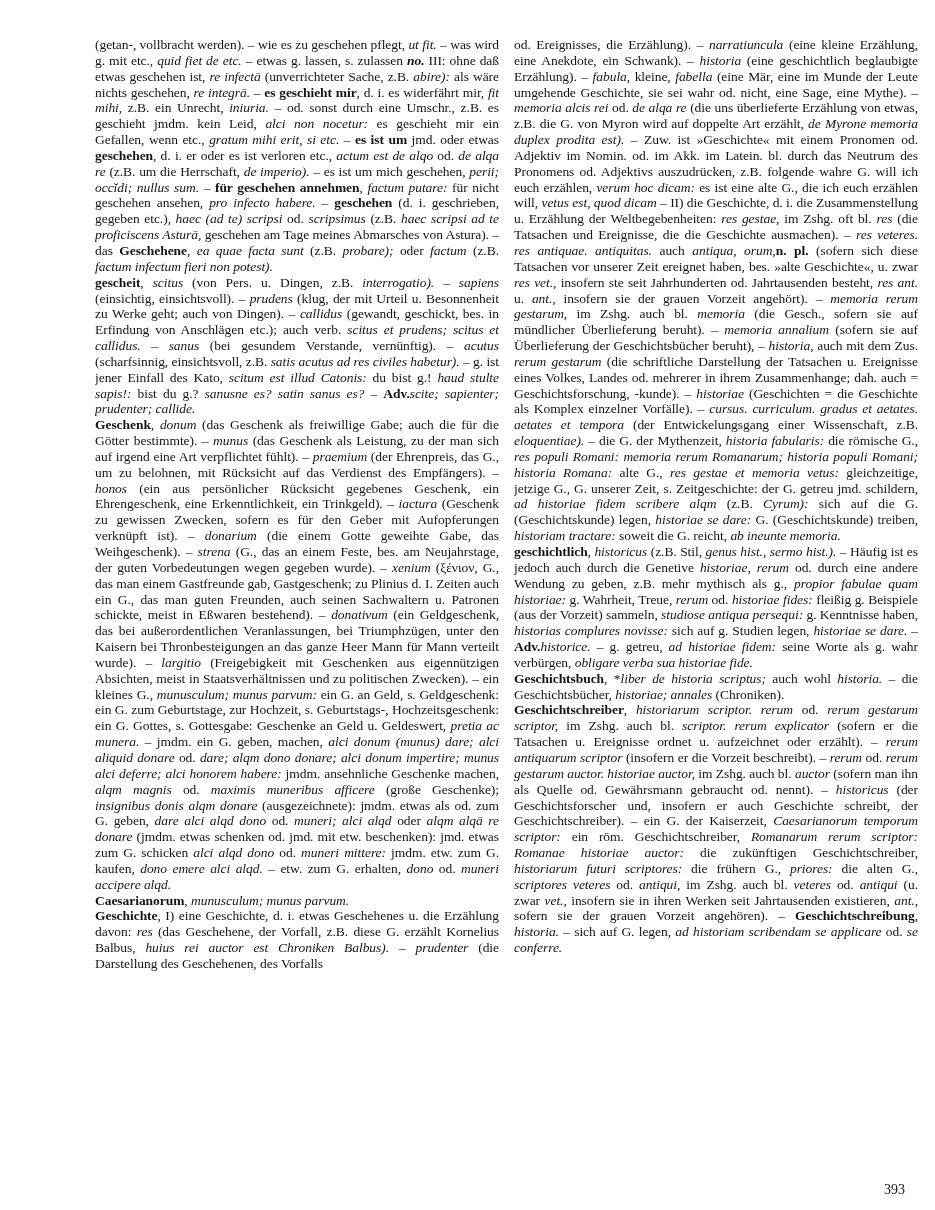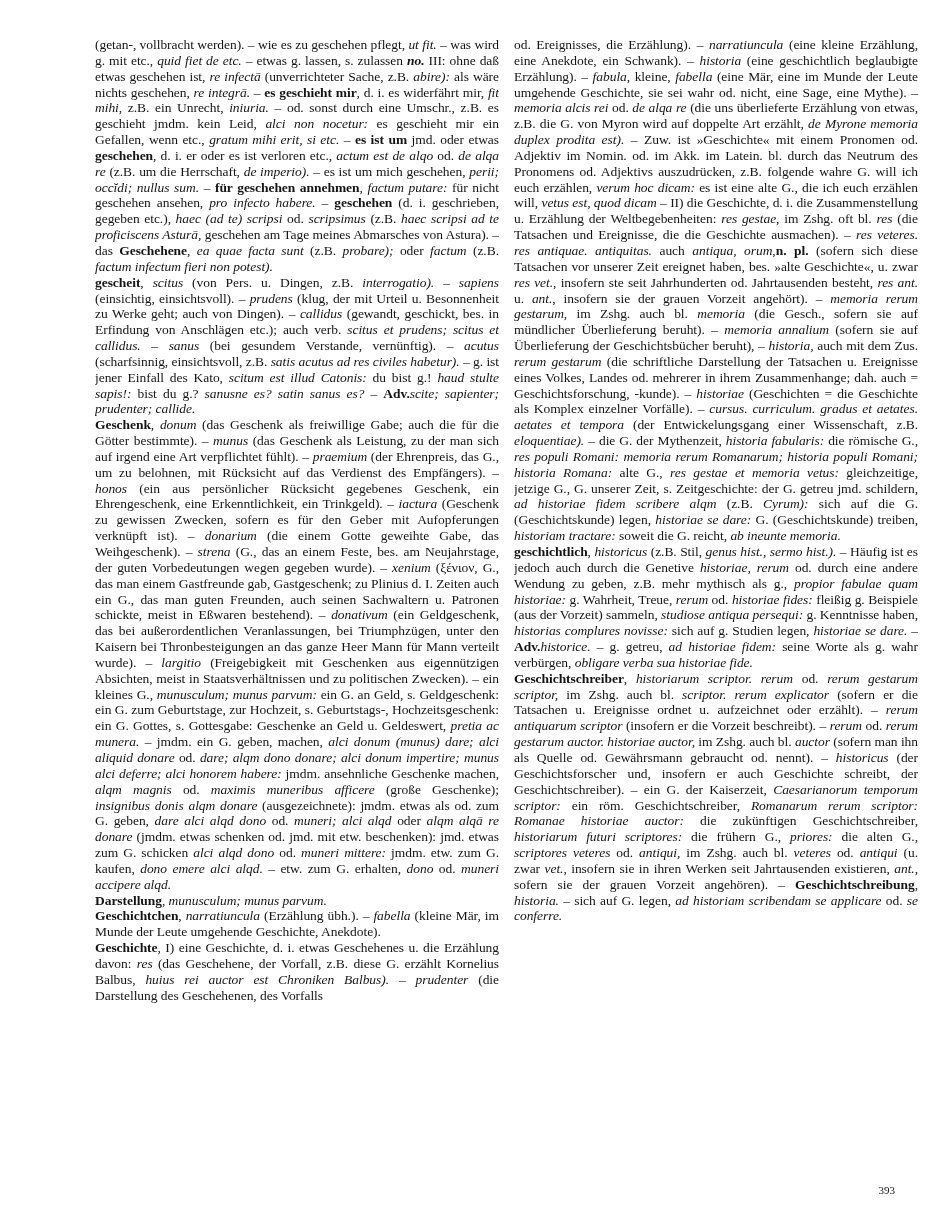--- a/index.html
+++ b/index.html
@@ -36,40 +36,40 @@
   }
   .col p.entry {
     margin: 0;
     padding: 0;
     text-indent: 0;
   }
   .col b { font-weight: 700; }
   .col i { font-style: italic; }
   .page-number {
     position: absolute;
-    right: 40px;
+    right: 30px;
     bottom: 13px;
-    font-size: 11px;
+    font-size: 14px;
     line-height: 14px;
     color: #141414;
   }
 </style>
 </head>
 <body>
 
 <div class="page">
   <div class="columns">
     <div class="col">
         <p class="entry">(getan-, vollbracht werden). – wie es zu geschehen pflegt, <i>ut fit.</i> – was wird g. mit etc., <i>quid fiet de etc.</i> – etwas g. lassen, s. zulassen <b><i>no.</i></b> III: ohne daß etwas geschehen ist, <i>re infectā</i> (unverrichteter Sache, z.B. <i>abire):</i> als wäre nichts geschehen, <i>re integrā.</i> – <b>es geschieht mir</b>, d. i. es widerfährt mir, <i>fit mihi,</i> z.B. ein Unrecht, <i>iniuria.</i> – od. sonst durch eine Umschr., z.B. es geschieht jmdm. kein Leid, <i>alci non nocetur:</i> es geschieht mir ein Gefallen, wenn etc., <i>gratum mihi erit, si etc.</i> – <b>es ist um</b> jmd. oder etwas <b>geschehen</b>, d. i. er oder es ist verloren etc., <i>actum est de alqo</i> od. <i>de alqa re</i> (z.B. um die Herrschaft, <i>de imperio).</i> – es ist um mich geschehen, <i>perii; occĭdi; nullus sum.</i> – <b>für geschehen annehmen</b>, <i>factum putare:</i> für nicht geschehen ansehen, <i>pro infecto habere.</i> – <b>geschehen</b> (d. i. geschrieben, gegeben etc.), <i>haec (ad te) scripsi</i> od. <i>scripsimus</i> (z.B. <i>haec scripsi ad te proficiscens Asturā,</i> geschehen am Tage meines Abmarsches von Astura). – das <b>Geschehene</b>, <i>ea quae facta sunt</i> (z.B. <i>probare);</i> oder <i>factum</i> (z.B. <i>factum infectum fieri non potest).</i></p>
         <p class="entry"><b>gescheit</b>, <i>scitus</i> (von Pers. u. Dingen, z.B. <i>interrogatio).</i> – <i>sapiens</i> (einsichtig, einsichtsvoll). – <i>prudens</i> (klug, der mit Urteil u. Besonnenheit zu Werke geht; auch von Dingen). – <i>callidus</i> (gewandt, geschickt, bes. in Erfindung von Anschlägen etc.); auch verb. <i>scitus et prudens; scitus et callidus.</i> – <i>sanus</i> (bei gesundem Verstande, vernünftig). – <i>acutus</i> (scharfsinnig, einsichtsvoll, z.B. <i>satis acutus ad res civiles habetur).</i> – g. ist jener Einfall des Kato, <i>scitum est illud Catonis:</i> du bist g.! <i>haud stulte sapis!:</i> bist du g.? <i>sanusne es? satin sanus es?</i> – <b>Adv.</b><i>scite; sapienter; prudenter; callide.</i></p>
         <p class="entry"><b>Geschenk</b>, <i>donum</i> (das Geschenk als freiwillige Gabe; auch die für die Götter bestimmte). – <i>munus</i> (das Geschenk als Leistung, zu der man sich auf irgend eine Art verpflichtet fühlt). – <i>praemium</i> (der Ehrenpreis, das G., um zu belohnen, mit Rücksicht auf das Verdienst des Empfängers). – <i>honos</i> (ein aus persönlicher Rücksicht gegebenes Geschenk, ein Ehrengeschenk, eine Erkenntlichkeit, ein Trinkgeld). – <i>iactura</i> (Geschenk zu gewissen Zwecken, sofern es für den Geber mit Aufopferungen verknüpft ist). – <i>donarium</i> (die einem Gotte geweihte Gabe, das Weihgeschenk). – <i>strena</i> (G., das an einem Feste, bes. am Neujahrstage, der guten Vorbedeutungen wegen gegeben wurde). – <i>xenium</i> (ξένιον, G., das man einem Gastfreunde gab, Gastgeschenk; zu Plinius d. I. Zeiten auch ein G., das man guten Freunden, auch seinen Sachwaltern u. Patronen schickte, meist in Eßwaren bestehend). – <i>donativum</i> (ein Geldgeschenk, das bei außerordentlichen Veranlassungen, bei Triumphzügen, unter den Kaisern bei Thronbesteigungen an das ganze Heer Mann für Mann verteilt wurde). – <i>largitio</i> (Freigebigkeit mit Geschenken aus eigennützigen Absichten, meist in Staatsverhältnissen und zu politischen Zwecken). – ein kleines G., <i>munusculum; munus parvum:</i> ein G. an Geld, s. Geldgeschenk: ein G. zum Geburtstage, zur Hochzeit, s. Geburtstags-, Hochzeitsgeschenk: ein G. Gottes, s. Gottesgabe: Geschenke an Geld u. Geldeswert, <i>pretia ac munera.</i> – jmdm. ein G. geben, machen, <i>alci donum (munus) dare; alci aliquid donare</i> od. <i>dare; alqm dono donare; alci donum impertire; munus alci deferre; alci honorem habere:</i> jmdm. ansehnliche Geschenke machen, <i>alqm magnis</i> od. <i>maximis muneribus afficere</i> (große Geschenke); <i>insignibus donis alqm donare</i> (ausgezeichnete): jmdm. etwas als od. zum G. geben, <i>dare alci alqd dono</i> od. <i>muneri; alci alqd</i> oder <i>alqm alqā re donare</i> (jmdm. etwas schenken od. jmd. mit etw. beschenken): jmd. etwas zum G. schicken <i>alci alqd dono</i> od. <i>muneri mittere:</i> jmdm. etw. zum G. kaufen, <i>dono emere alci alqd.</i> – etw. zum G. erhalten, <i>dono</i> od. <i>muneri accipere alqd.</i></p>
-        <p class="entry"><b>Darstellung</b>, <i>munusculum; munus parvum.</i></p>
-        <p class="entry"><b>Geschichtchen</b>, <i>narratiuncula</i> (Erzählung übh.). – <i>fabella</i> (kleine Mär, im Munde der Leute umgehende Geschichte, Anekdote).</p>
+        <p class="entry"><b>Caesarianorum</b>, <i>munusculum; munus parvum.</i></p>
         <p class="entry"><b>Geschichte</b>, I) eine Geschichte, d. i. etwas Geschehenes u. die Erzählung davon: <i>res</i> (das Geschehene, der Vorfall, z.B. diese G. erzählt Kornelius Balbus, <i>huius rei auctor est Chroniken Balbus).</i> – <i>prudenter</i> (die Darstellung des Geschehenen, des Vorfalls</p>
       </div>
     <div class="col">
         <p class="entry">od. Ereignisses, die Erzählung). – <i>narratiuncula</i> (eine kleine Erzählung, eine Anekdote, ein Schwank). – <i>historia</i> (eine geschichtlich beglaubigte Erzählung). – <i>fabula,</i> kleine, <i>fabella</i> (eine Mär, eine im Munde der Leute umgehende Geschichte, sie sei wahr od. nicht, eine Sage, eine Mythe). – <i>memoria alcis rei</i> od. <i>de alqa re</i> (die uns überlieferte Erzählung von etwas, z.B. die G. von Myron wird auf doppelte Art erzählt, <i>de Myrone memoria duplex prodita est).</i> – Zuw. ist »Geschichte« mit einem Pronomen od. Adjektiv im Nomin. od. im Akk. im Latein. bl. durch das Neutrum des Pronomens od. Adjektivs auszudrücken, z.B. folgende wahre G. will ich euch erzählen, <i>verum hoc dicam:</i> es ist eine alte G., die ich euch erzählen will, <i>vetus est, quod dicam</i> – II) die Geschichte, d. i. die Zusammenstellung u. Erzählung der Weltbegebenheiten: <i>res gestae,</i> im Zshg. oft bl. <i>res</i> (die Tatsachen und Ereignisse, die die Geschichte ausmachen). – <i>res veteres. res antiquae. antiquitas.</i> auch <i>antiqua, orum,</i><b>n. pl.</b> (sofern sich diese Tatsachen vor unserer Zeit ereignet haben, bes. »alte Geschichte«, u. zwar <i>res vet.</i>, insofern ste seit Jahrhunderten od. Jahrtausenden besteht, <i>res ant.</i> u. <i>ant.</i>, insofern sie der grauen Vorzeit angehört). – <i>memoria rerum gestarum,</i> im Zshg. auch bl. <i>memoria</i> (die Gesch., sofern sie auf mündlicher Überlieferung beruht). – <i>memoria annalium</i> (sofern sie auf Überlieferung der Geschichtsbücher beruht), – <i>historia,</i> auch mit dem Zus. <i>rerum gestarum</i> (die schriftliche Darstellung der Tatsachen u. Ereignisse eines Volkes, Landes od. mehrerer in ihrem Zusammenhange; dah. auch = Geschichtsforschung, -kunde). – <i>historiae</i> (Geschichten = die Geschichte als Komplex einzelner Vorfälle). – <i>cursus. curriculum. gradus et aetates. aetates et tempora</i> (der Entwickelungsgang einer Wissenschaft, z.B. <i>eloquentiae).</i> – die G. der Mythenzeit, <i>historia fabularis:</i> die römische G., <i>res populi Romani: memoria rerum Romanarum; historia populi Romani; historia Romana:</i> alte G., <i>res gestae et memoria vetus:</i> gleichzeitige, jetzige G., G. unserer Zeit, s. Zeitgeschichte: der G. getreu jmd. schildern, <i>ad historiae fidem scribere alqm</i> (z.B. <i>Cyrum):</i> sich auf die G. (Geschichtskunde) legen, <i>historiae se dare:</i> G. (Geschichtskunde) treiben, <i>historiam tractare:</i> soweit die G. reicht, <i>ab ineunte memoria.</i></p>
         <p class="entry"><b>geschichtlich</b>, <i>historicus</i> (z.B. Stil, <i>genus hist., sermo hist.).</i> – Häufig ist es jedoch auch durch die Genetive <i>historiae, rerum</i> od. durch eine andere Wendung zu geben, z.B. mehr mythisch als g., <i>propior fabulae quam historiae:</i> g. Wahrheit, Treue, <i>rerum</i> od. <i>historiae fides:</i> fleißig g. Beispiele (aus der Vorzeit) sammeln, <i>studiose antiqua persequi:</i> g. Kenntnisse haben, <i>historias complures novisse:</i> sich auf g. Studien legen, <i>historiae se dare.</i> – <b>Adv.</b><i>historice.</i> – g. getreu, <i>ad historiae fidem:</i> seine Worte als g. wahr verbürgen, <i>obligare verba sua historiae fide.</i></p>
+        <p class="entry"><b>Geschichtsbuch</b>, *<i>liber de historia scriptus;</i> auch wohl <i>historia.</i> – die Geschichtsbücher, <i>historiae; annales</i> (Chroniken).</p>
         <p class="entry"><b>Geschichtschreiber</b>, <i>historiarum scriptor. rerum</i> od. <i>rerum gestarum scriptor,</i> im Zshg. auch bl. <i>scriptor. rerum explicator</i> (sofern er die Tatsachen u. Ereignisse ordnet u. aufzeichnet oder erzählt). – <i>rerum antiquarum scriptor</i> (insofern er die Vorzeit beschreibt). – <i>rerum</i> od. <i>rerum gestarum auctor. historiae auctor,</i> im Zshg. auch bl. <i>auctor</i> (sofern man ihn als Quelle od. Gewährsmann gebraucht od. nennt). – <i>historicus</i> (der Geschichtsforscher und, insofern er auch Geschichte schreibt, der Geschichtschreiber). – ein G. der Kaiserzeit, <i>Caesarianorum temporum scriptor:</i> ein röm. Geschichtschreiber, <i>Romanarum rerum scriptor: Romanae historiae auctor:</i> die zukünftigen Geschichtschreiber, <i>historiarum futuri scriptores:</i> die frühern G., <i>priores:</i> die alten G., <i>scriptores veteres</i> od. <i>antiqui,</i> im Zshg. auch bl. <i>veteres</i> od. <i>antiqui</i> (u. zwar <i>vet.</i>, insofern sie in ihren Werken seit Jahrtausenden existieren, <i>ant.</i>, sofern sie der grauen Vorzeit angehören). – <b>Geschichtschreibung</b>, <i>historia.</i> – sich auf G. legen, <i>ad historiam scribendam se applicare</i> od. <i>se conferre.</i></p>
       </div>
   </div>
   <div class="page-number">393</div>
 </div>
 
 </body></html>

